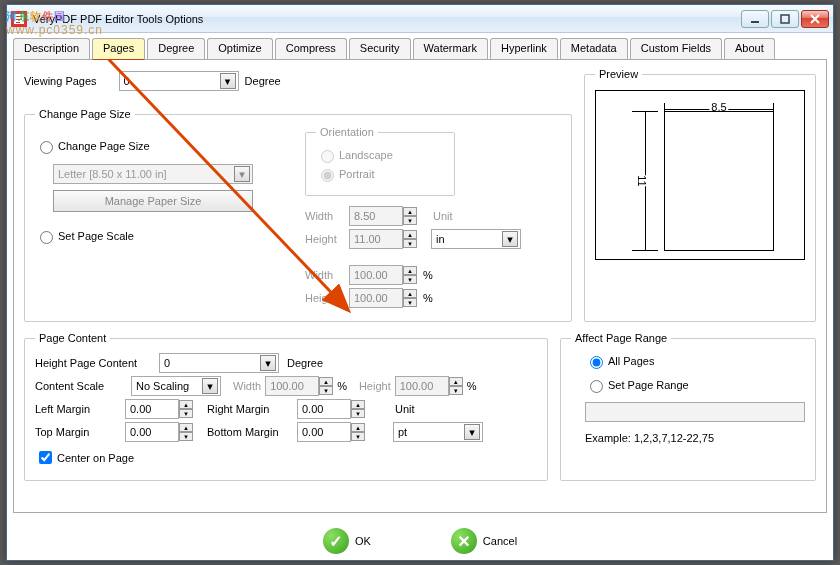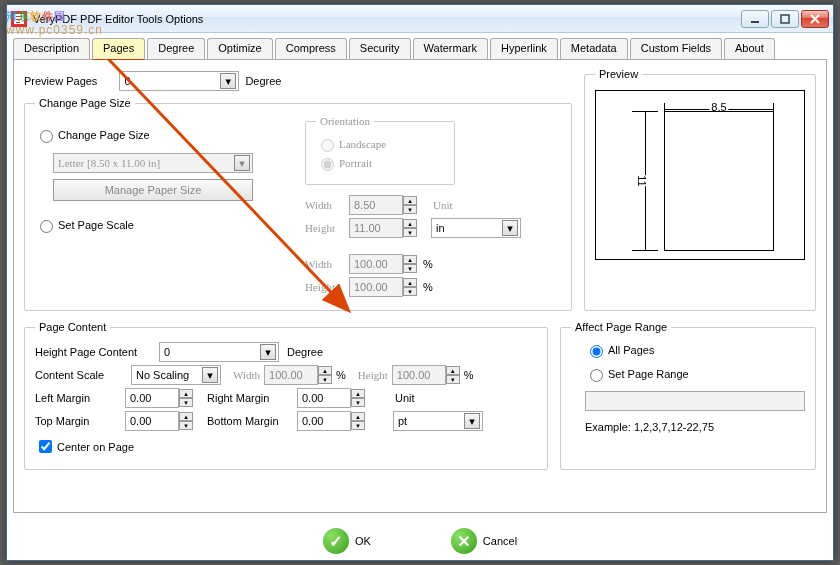--- a/index.html
+++ b/index.html
@@ -43,21 +43,21 @@
 .dim-left { position:absolute; left:36px; top:20px; width:26px; height:140px; border-top:1px solid #000; border-bottom:1px solid #000; }
 .dim-left::before { content:""; position:absolute; top:0; bottom:0; left:50%; border-left:1px solid #000; }
 .dim-left span { position:absolute; top:50%; left:2px; transform:translateY(-50%) rotate(0); background:#fff; padding:0 2px; writing-mode: vertical-rl; }
 .arrow-overlay { position:absolute; left:80px; top:34px; pointer-events:none; }
 .watermark { position:absolute; left:6px; top:2px; font-family: "Microsoft YaHei",sans-serif; opacity:.85; pointer-events:none; }
 .watermark .cn { font-size:20px; font-weight:bold; letter-spacing:1px; }
 .watermark .cn span:nth-child(1){color:#2aa0e0}.watermark .cn span:nth-child(2){color:#34b44a}.watermark .cn span:nth-child(3){color:#f5a623}.watermark .cn span:nth-child(4){color:#e94e3a}.watermark .cn span:nth-child(5){color:#8c6adf}.watermark .cn span:nth-child(6){color:#3a7bd5}
 .watermark .url { font-size:12px; color:#c8964a; margin-top:-2px; letter-spacing:1px;}
 .topgrid { display:flex; gap:12px; }
 .leftcol { flex:1; }
-.disabled-label { color:#999;font-family:Liberation Serif, serif; }
+.disabled-label { color:#999; }
 </style>
 </head>
 <body>
 
 <div class="window">
   <div class="titlebar">
     <svg class="appicon" viewBox="0 0 16 16">
         <rect width="16" height="16" fill="#d33"></rect>
         <path d="M3 3h10v10H3z" fill="#fff"></path>
         <path d="M5 5h6v1H5zM5 8h6v1H5zM5 11h4v1H5z" fill="#d33"></path>
@@ -95,29 +95,29 @@
     <div class="tab">Metadata</div>
     <div class="tab">Custom Fields</div>
     <div class="tab">About</div>
   </div>
 
   <div class="panel">
 
     <div class="topgrid">
       <div class="leftcol">
         <div class="row">
-          <label>Preview Pages</label>
+          <label>Viewing Pages</label>
           <div class="combo" style="width:120px;margin:0 6px 0 18px">
             <span>0</span>
             <span class="arrow">▾</span>
           </div>
           <span>Degree</span>
         </div>
 
-        <fieldset style="margin-top:6px">
+        <fieldset style="margin-top:17px">
           <legend>Change Page Size</legend>
           <div style="display:flex;gap:20px">
             <div style="width:250px">
               <div class="row" style="margin-top:12px">
                   <input type="radio" class="radio" style="">
                   <label>Change Page Size</label>
                 </div>
               <div class="row" style="margin:10px 0 0 18px">
                   <div class="combo disabled" style="width:200px">
                     <span class="disabled-label">Letter [8.50 x 11.00 in]</span>

